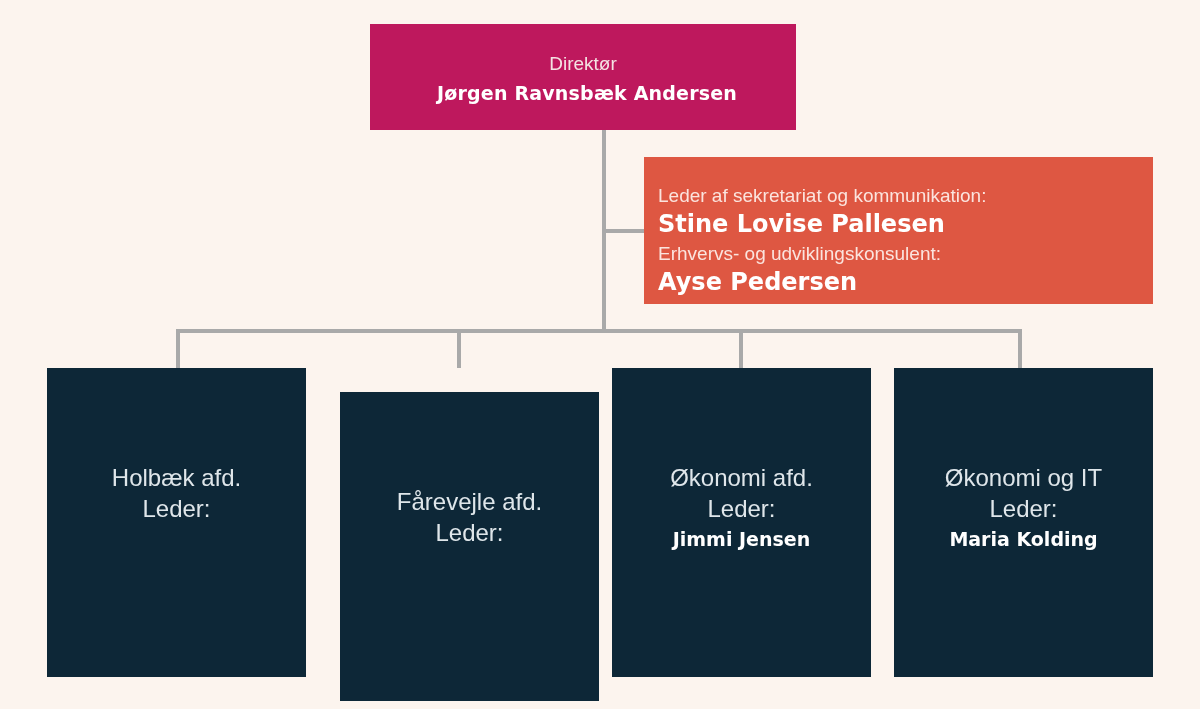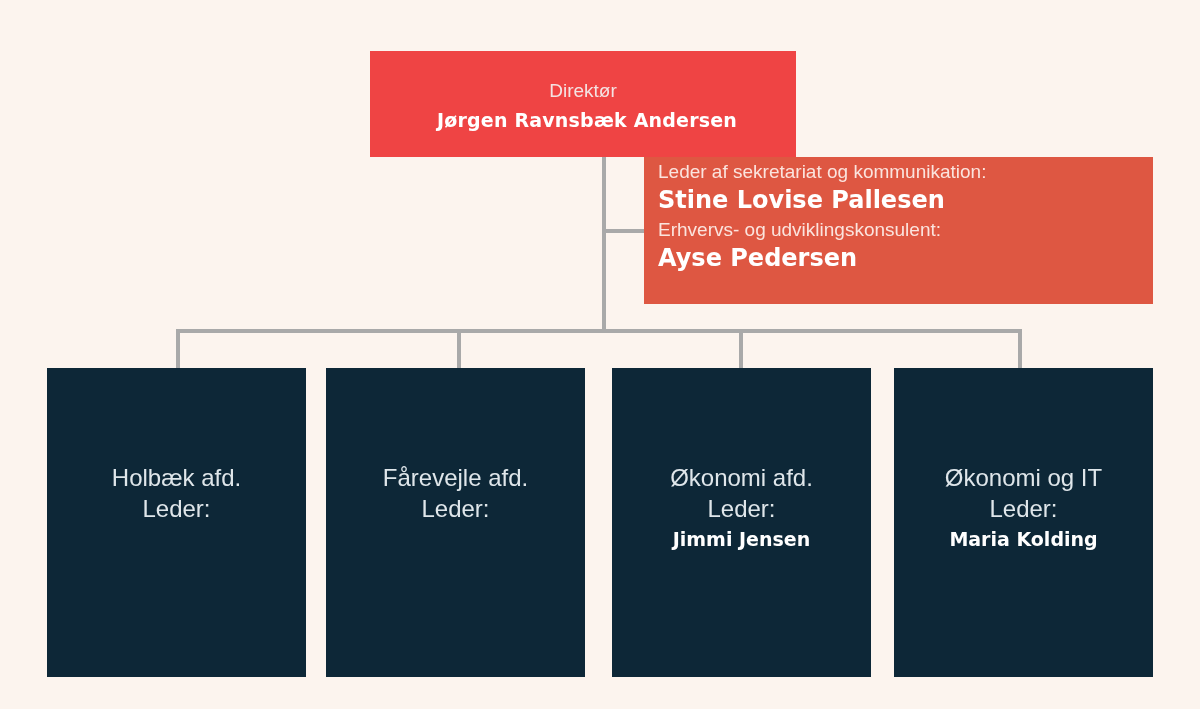--- a/index.html
+++ b/index.html
@@ -33,36 +33,35 @@
       font-weight: bold;
       font-family: "DejaVu Sans", "Liberation Sans", sans-serif;
       color: #ffffff;
       display: block;
     }
     #director {
       left: 370px;
       top: 24px;
       width: 426px;
       height: 106px;
-      background: #ef4444;
+      background: #be185d;
       text-align: center;
       padding-top: 26px;
-      margin-top: 27px;
     }
     #director .light { font-size: 19px; line-height: 28px; }
     #director .bold { font-size: 19px; line-height: 30px; letter-spacing: 0.2px; padding-left: 8px; }
 
     #staff {
       left: 644px;
       top: 157px;
       width: 509px;
       height: 147px;
       background: #de5742;
       padding-left: 14px;
-      padding-top: 0;
+      padding-top: 24px;
     }
     #staff .light { font-size: 19px; line-height: 29px; color: #fbe4de; }
     #staff .bold { font-size: 24px; line-height: 29px; }
 
     .dept {
       top: 368px;
       width: 259px;
       height: 309px;
       background: #0d2737;
       text-align: center;
@@ -92,21 +91,21 @@
   <span class="bold">Stine Lovise Pallesen</span>
   <span class="light">Erhvervs- og udviklingskonsulent:</span>
   <span class="bold">Ayse Pedersen</span>
 </div>
 
 <div class="box dept" style="left:47px;">
   <span class="light">Holbæk afd.</span>
   <span class="light">Leder:</span>
 </div>
 
-<div class="box dept" style="left:326px;">
+<div class="box dept" style="left:340px;margin-top:24px;">
   <span class="light">Fårevejle afd.</span>
   <span class="light">Leder:</span>
 </div>
 
 <div class="box dept" style="left:612px;">
   <span class="light">Økonomi afd.</span>
   <span class="light">Leder:</span>
   <span class="bold">Jimmi Jensen</span>
 </div>
 

